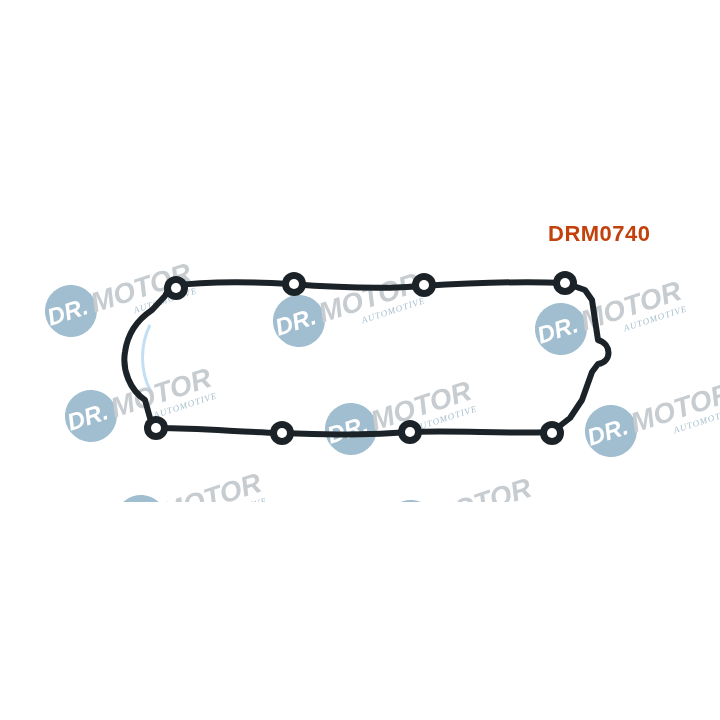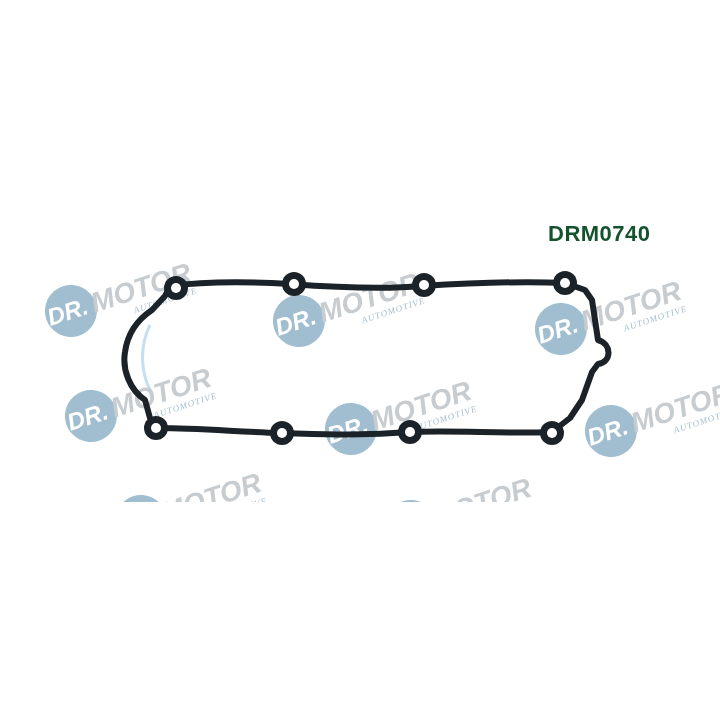--- a/index.html
+++ b/index.html
@@ -1,17 +1,17 @@
 <!DOCTYPE html>
 <html><head>
 <meta charset="utf-8">
 <style>
   html, body { margin:0; padding:0; background:#ffffff; }
   body { width:720px; height:720px; position:relative; overflow:hidden; font-family:"Liberation Sans", sans-serif; }
-  .sku { position:absolute; left:548px; top:221px; font-weight:bold; font-size:22px; color:#14532d; letter-spacing:0.5px; font-family:"Liberation Sans", sans-serif; }
+  .sku { position:absolute; left:548px; top:221px; font-weight:bold; font-size:22px; color:#c2410c; letter-spacing:0.5px; font-family:"Liberation Sans", sans-serif; }
   .wm { position:absolute; transform-origin:left center; transform:rotate(-18deg); white-space:nowrap; }
   .wm .disc { position:absolute; width:52px; height:52px; border-radius:50%; background:#8fb3c7; opacity:0.85; left:0; top:-6px; }
   .wm .dr { position:absolute; left:2px; top:6px; font-weight:bold; font-style:italic; font-size:24px; color:#ffffff; font-family:"Liberation Sans", sans-serif; }
   .wm .motor { position:absolute; left:48px; top:4px; font-weight:bold; font-style:italic; font-size:28px; color:#c7ccd0; font-family:"Liberation Sans", sans-serif; }
   .wm .auto { position:absolute; left:86px; top:34px; font-style:italic; font-size:9px; color:#a9c0cf; letter-spacing:1px; font-family:"Liberation Serif", serif; }
   .clip { position:absolute; left:0; top:218px; width:720px; height:284px; overflow:hidden; }
   svg.gasket { position:absolute; left:0; top:0; }
 </style>
 </head>
 <body>

